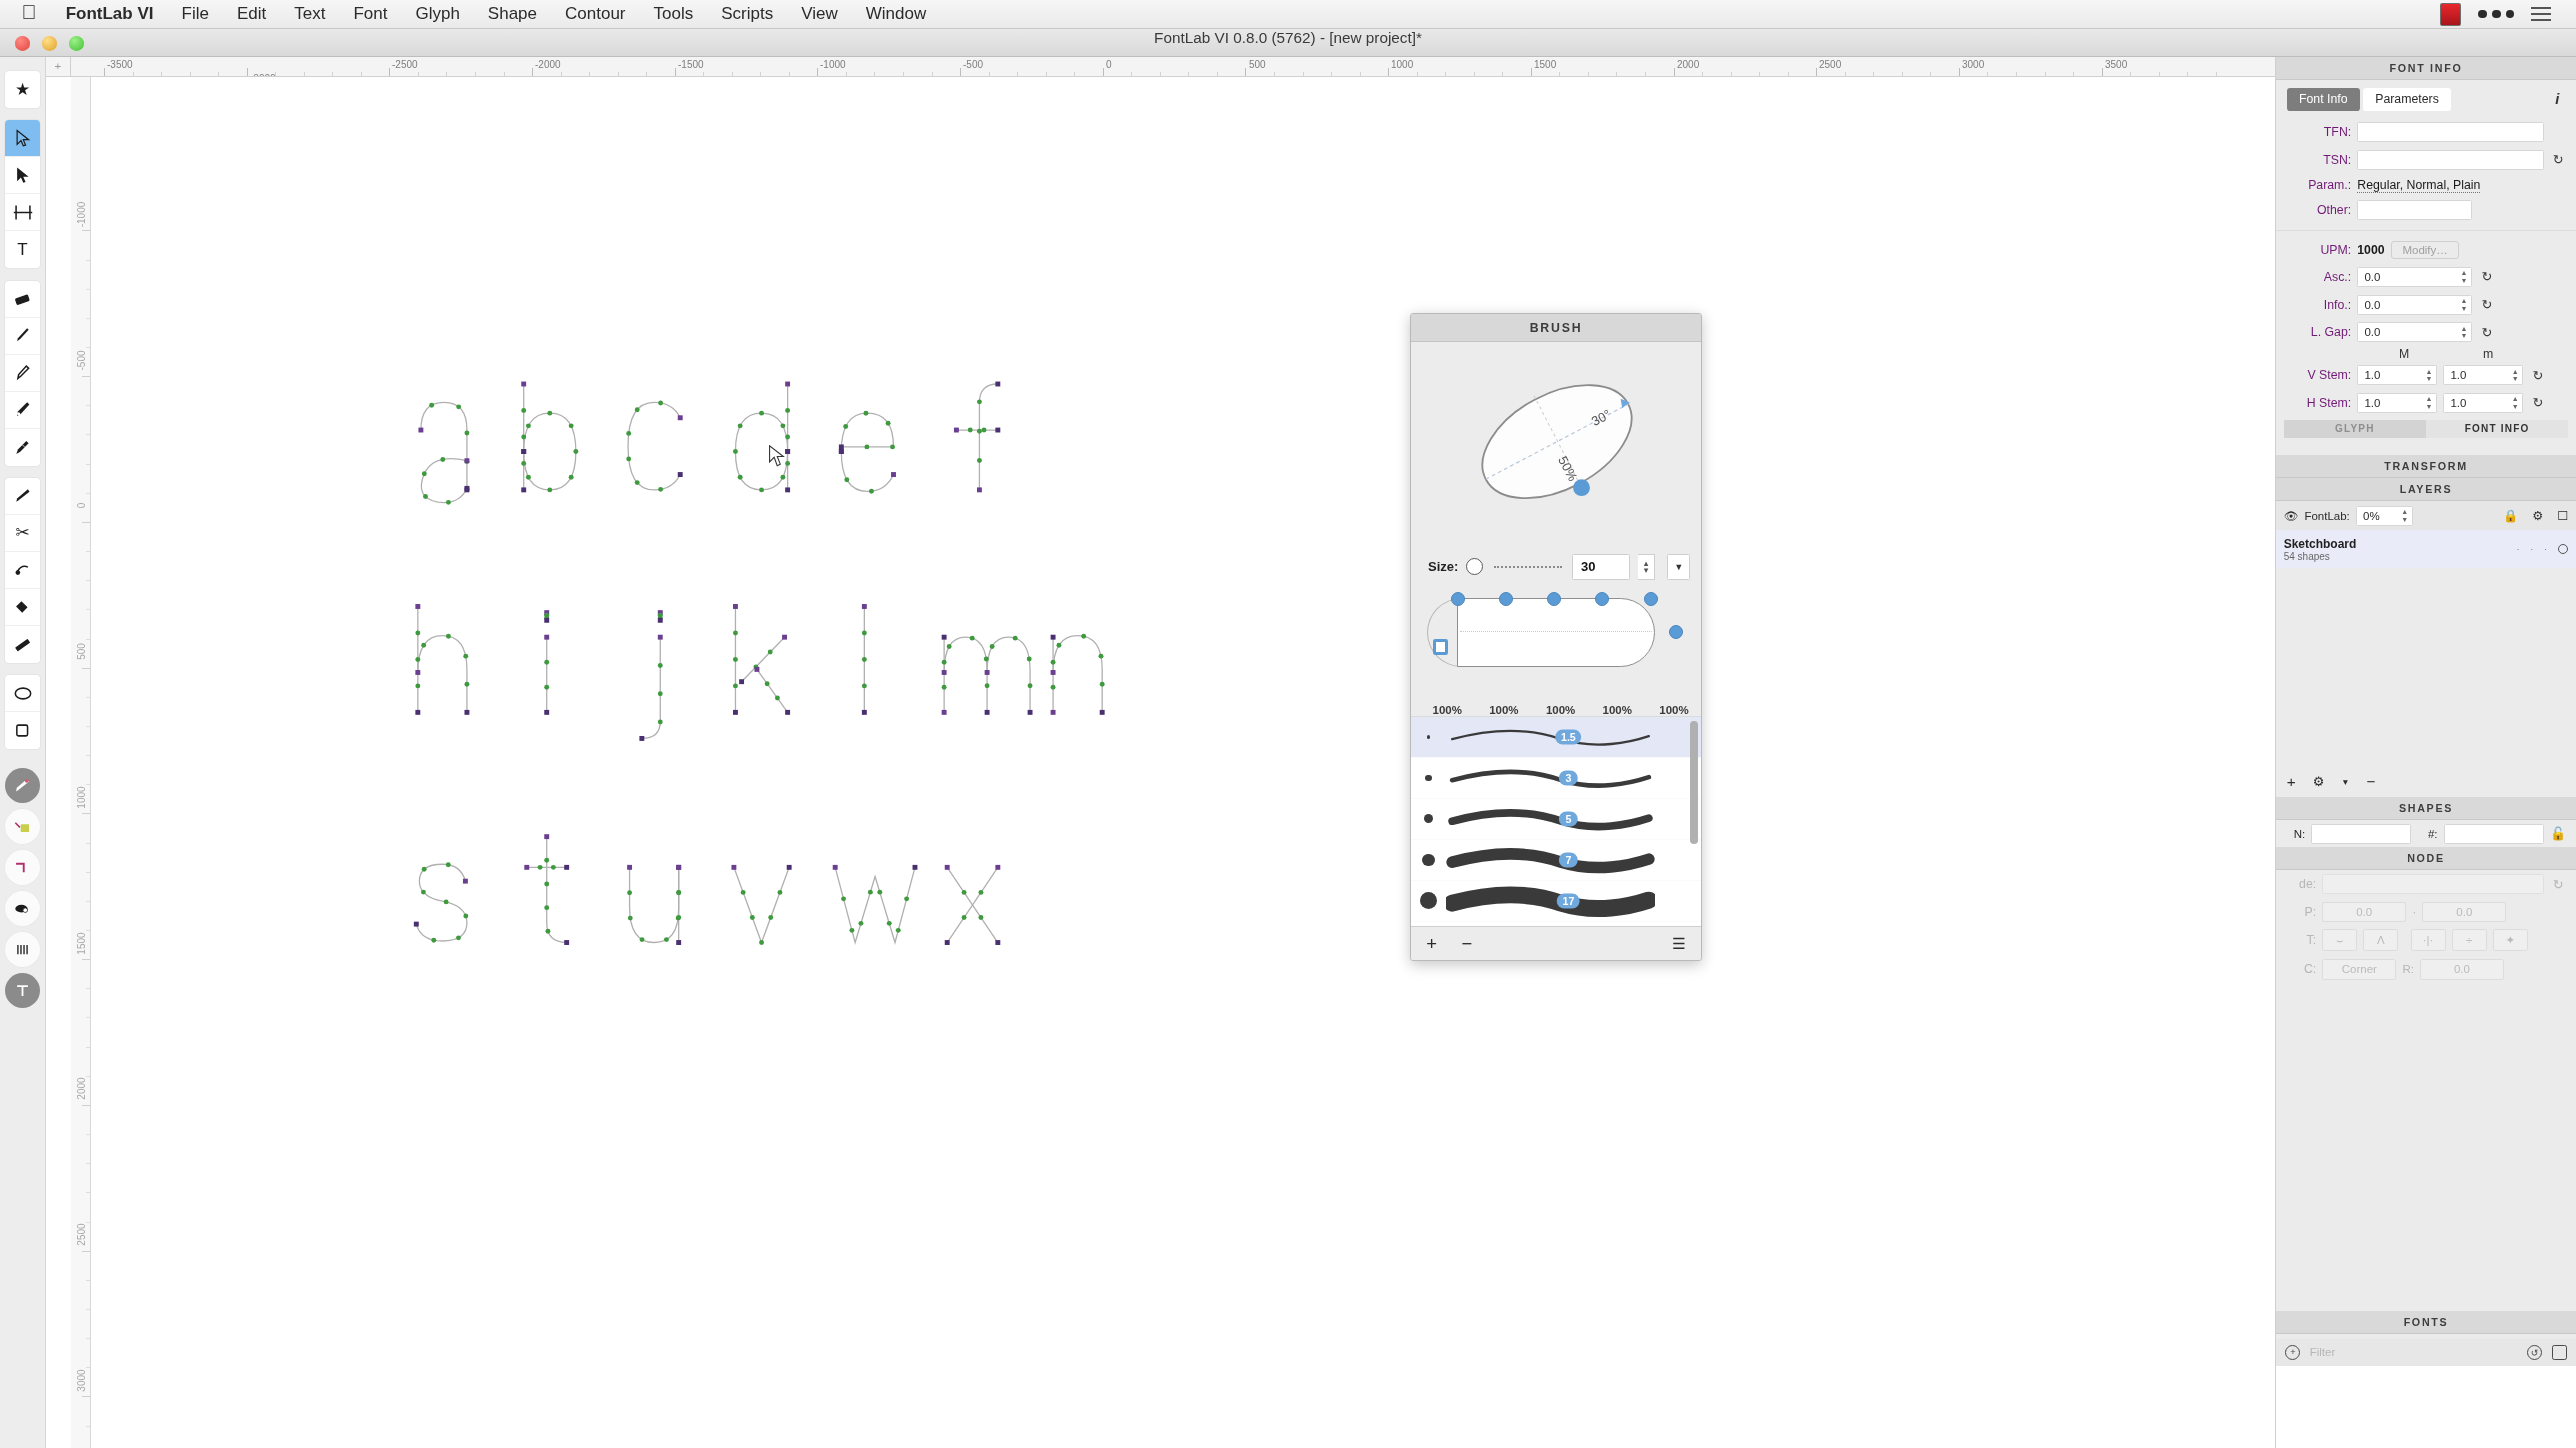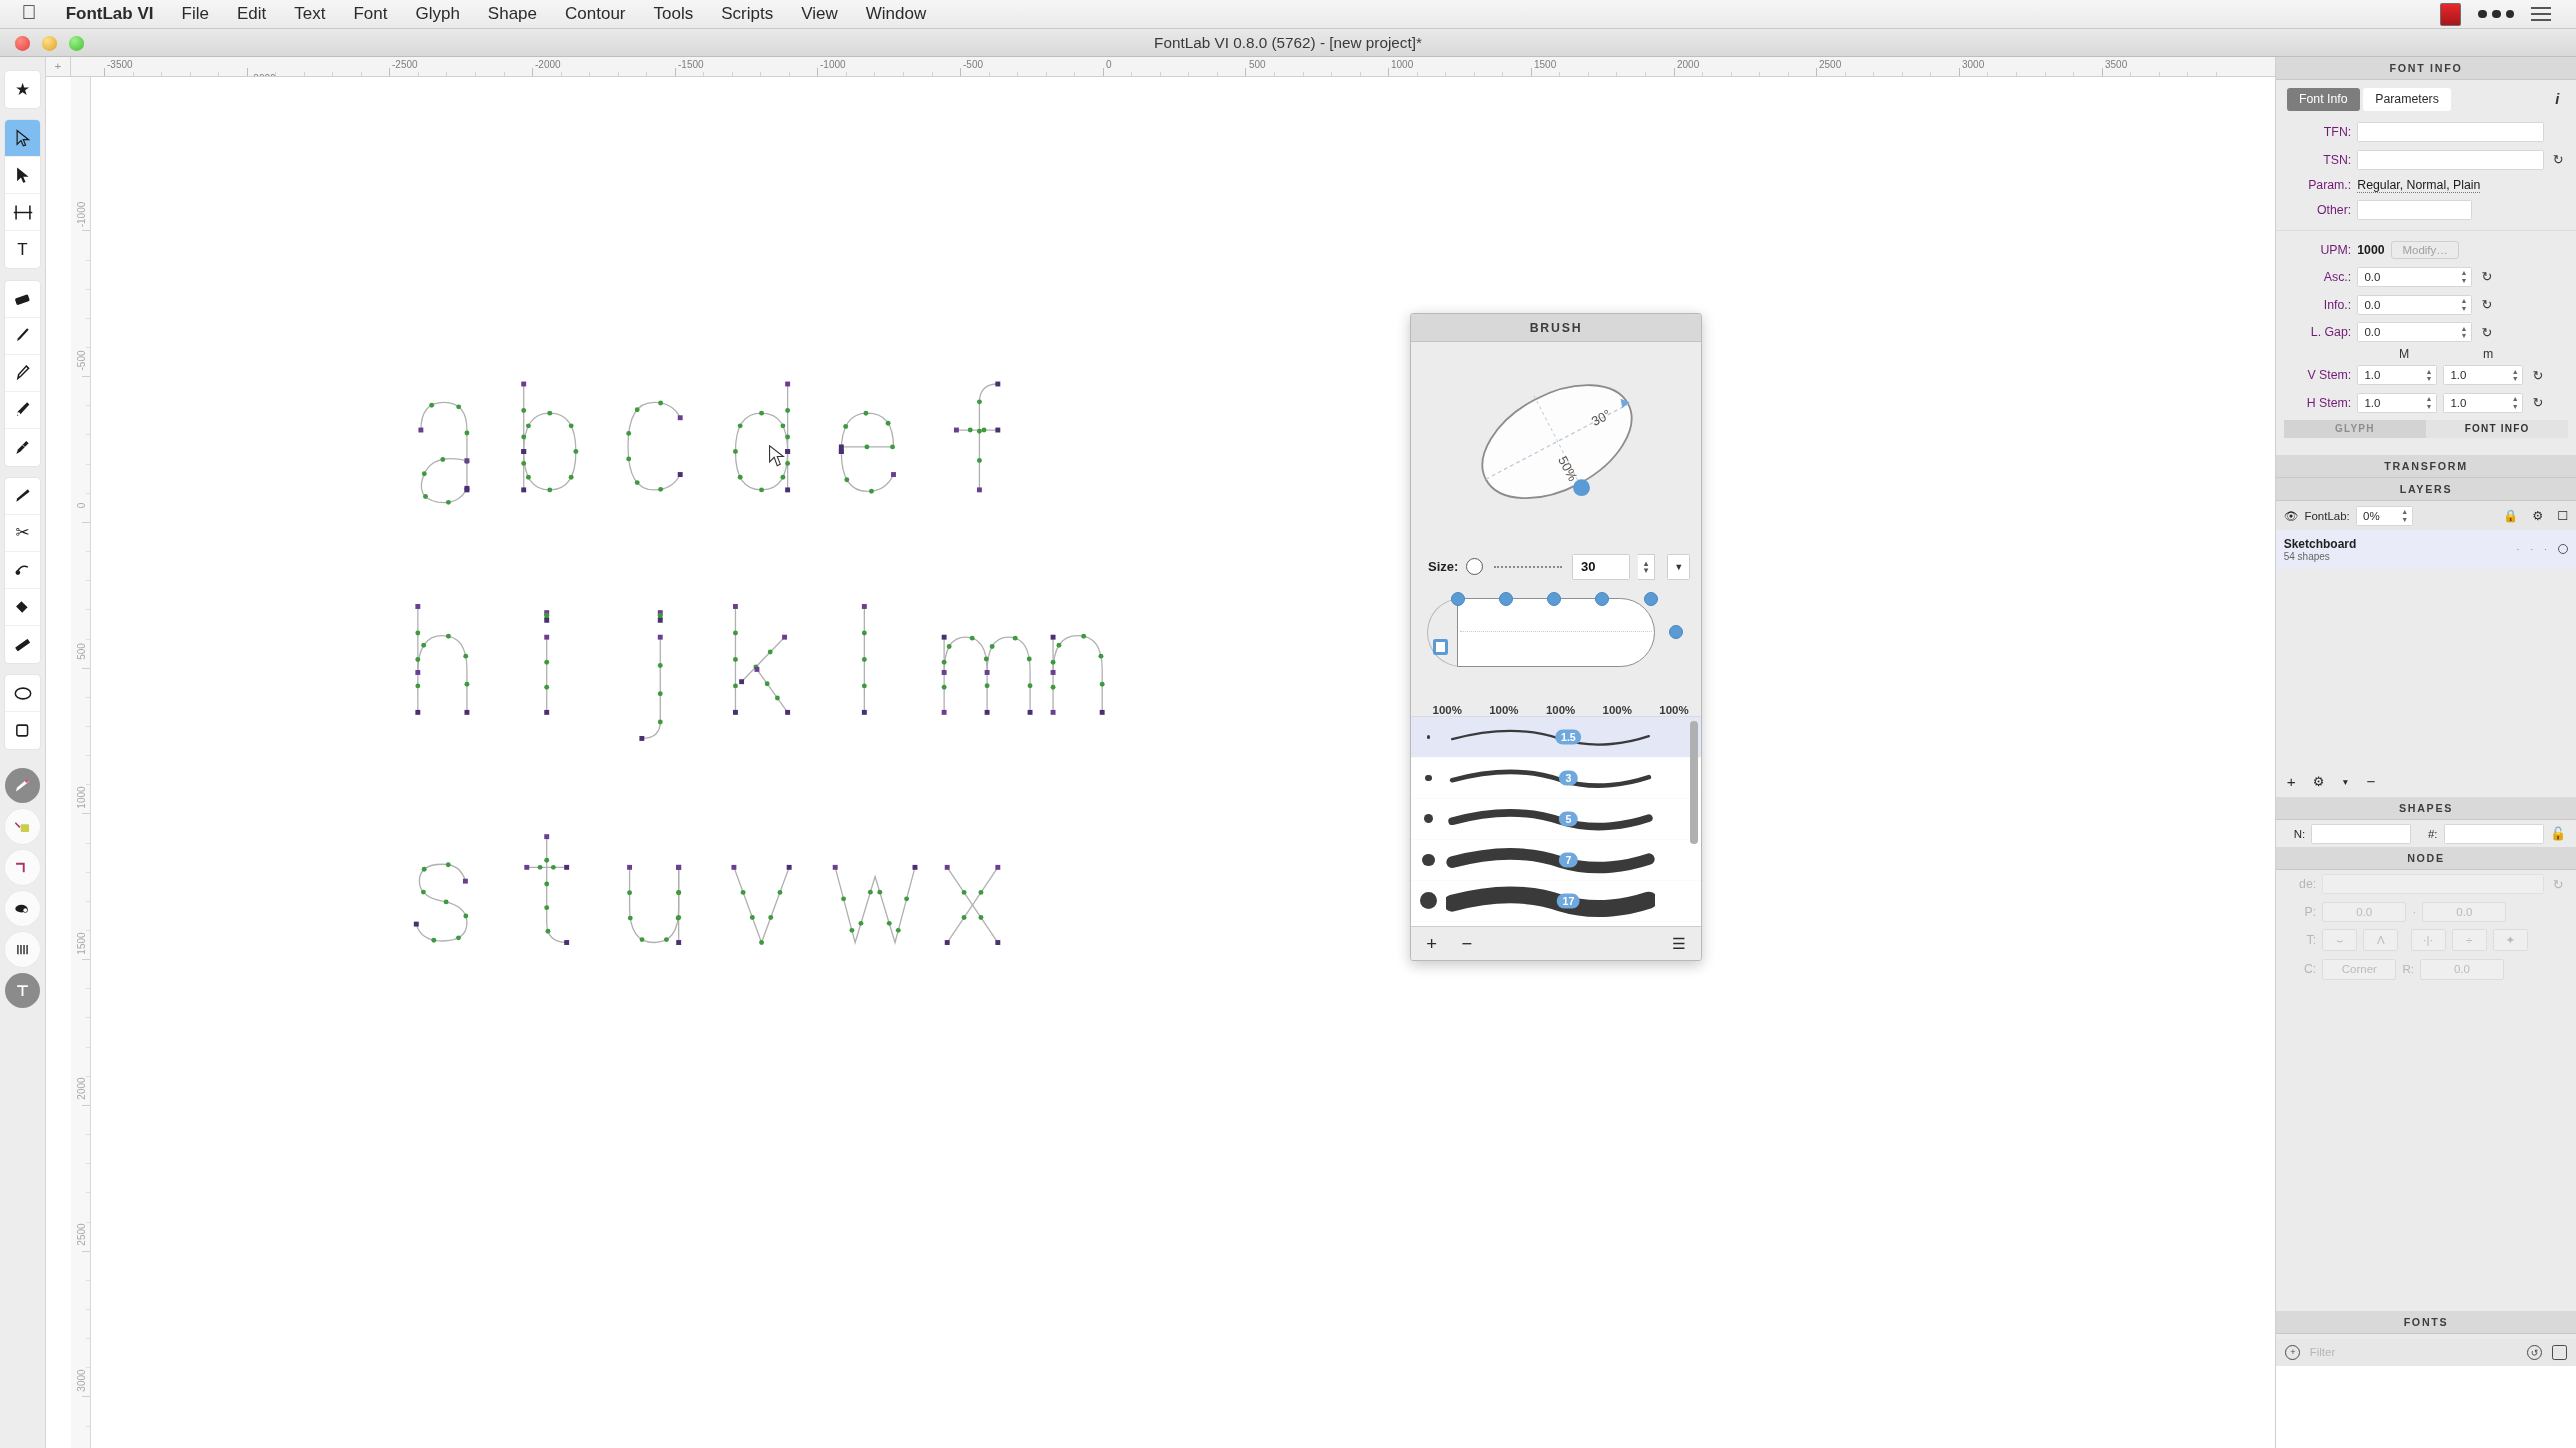--- a/index.html
+++ b/index.html
@@ -27,21 +27,21 @@
   .mb-dots { display: flex; gap: 5.4px; }
   .mb-dots i { width: 8.4px; height: 8.4px; background: #2b2b2b; border-radius: 50%; display: block; }
   .mb-lines { display: flex; flex-direction: column; gap: 3.8px; }
   .mb-lines i { display: block; width: 20px; height: 2.3px; background: #555; }
 
   
   .titlebar {
     position: absolute; top: 29px; left: 0; width: 2576px; height: 28px;
     background: linear-gradient(180deg,#e9e9e9 0%,#d9d9d9 100%);
     border-bottom: 0.8px solid #bdbdbd;
-    display: flex; align-items: center; justify-content: center;
+    display: flex; align-items: flex-start; justify-content: center;
   }
   .traffic { position: absolute; left: 15.3px; top: 7px; display: flex; gap: 12.3px; }
   .traffic i { width: 14.6px; height: 14.6px; border-radius: 50%; display: block; }
   .tl-red { background: radial-gradient(circle at 35% 30%, #ff8a82, #e0443e); }
   .tl-yellow { background: radial-gradient(circle at 35% 30%, #ffe08a, #dfa023); }
   .tl-green { background: radial-gradient(circle at 35% 30%, #9cf08a, #42c02f); }
   .win-title { font-size: 15.3px; color: #3a3a3a; }
 
   
   .hruler {

